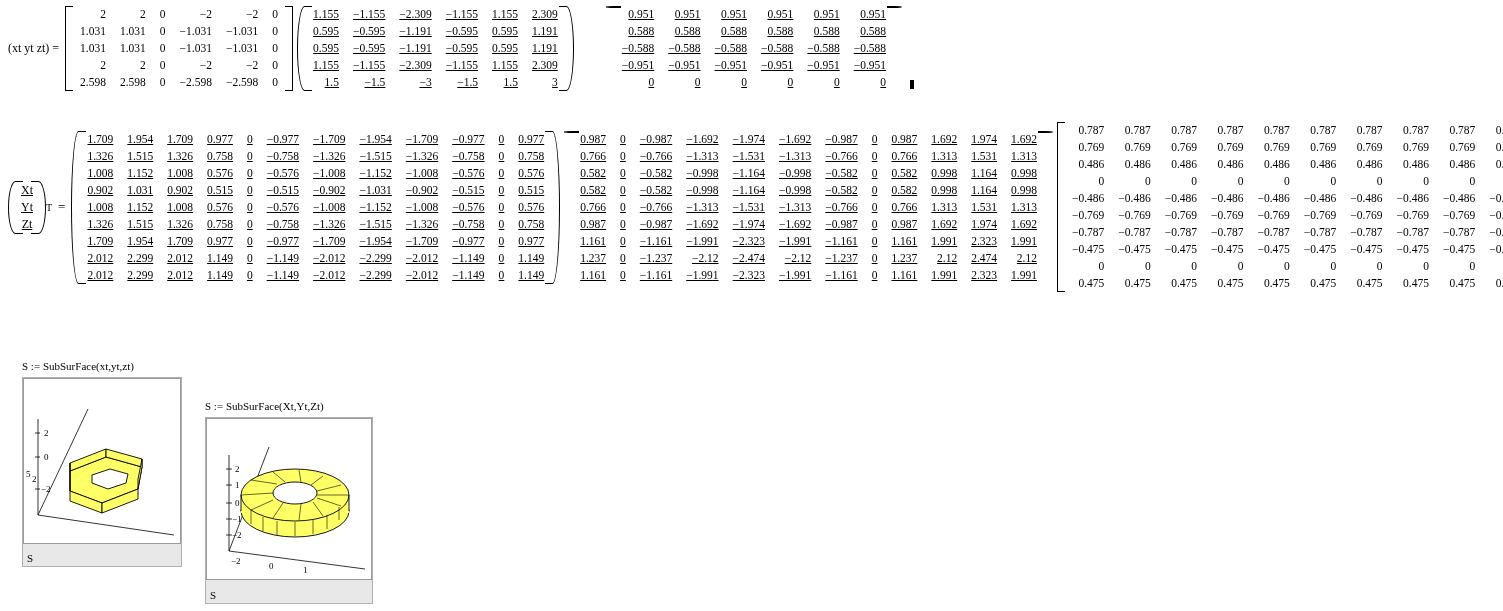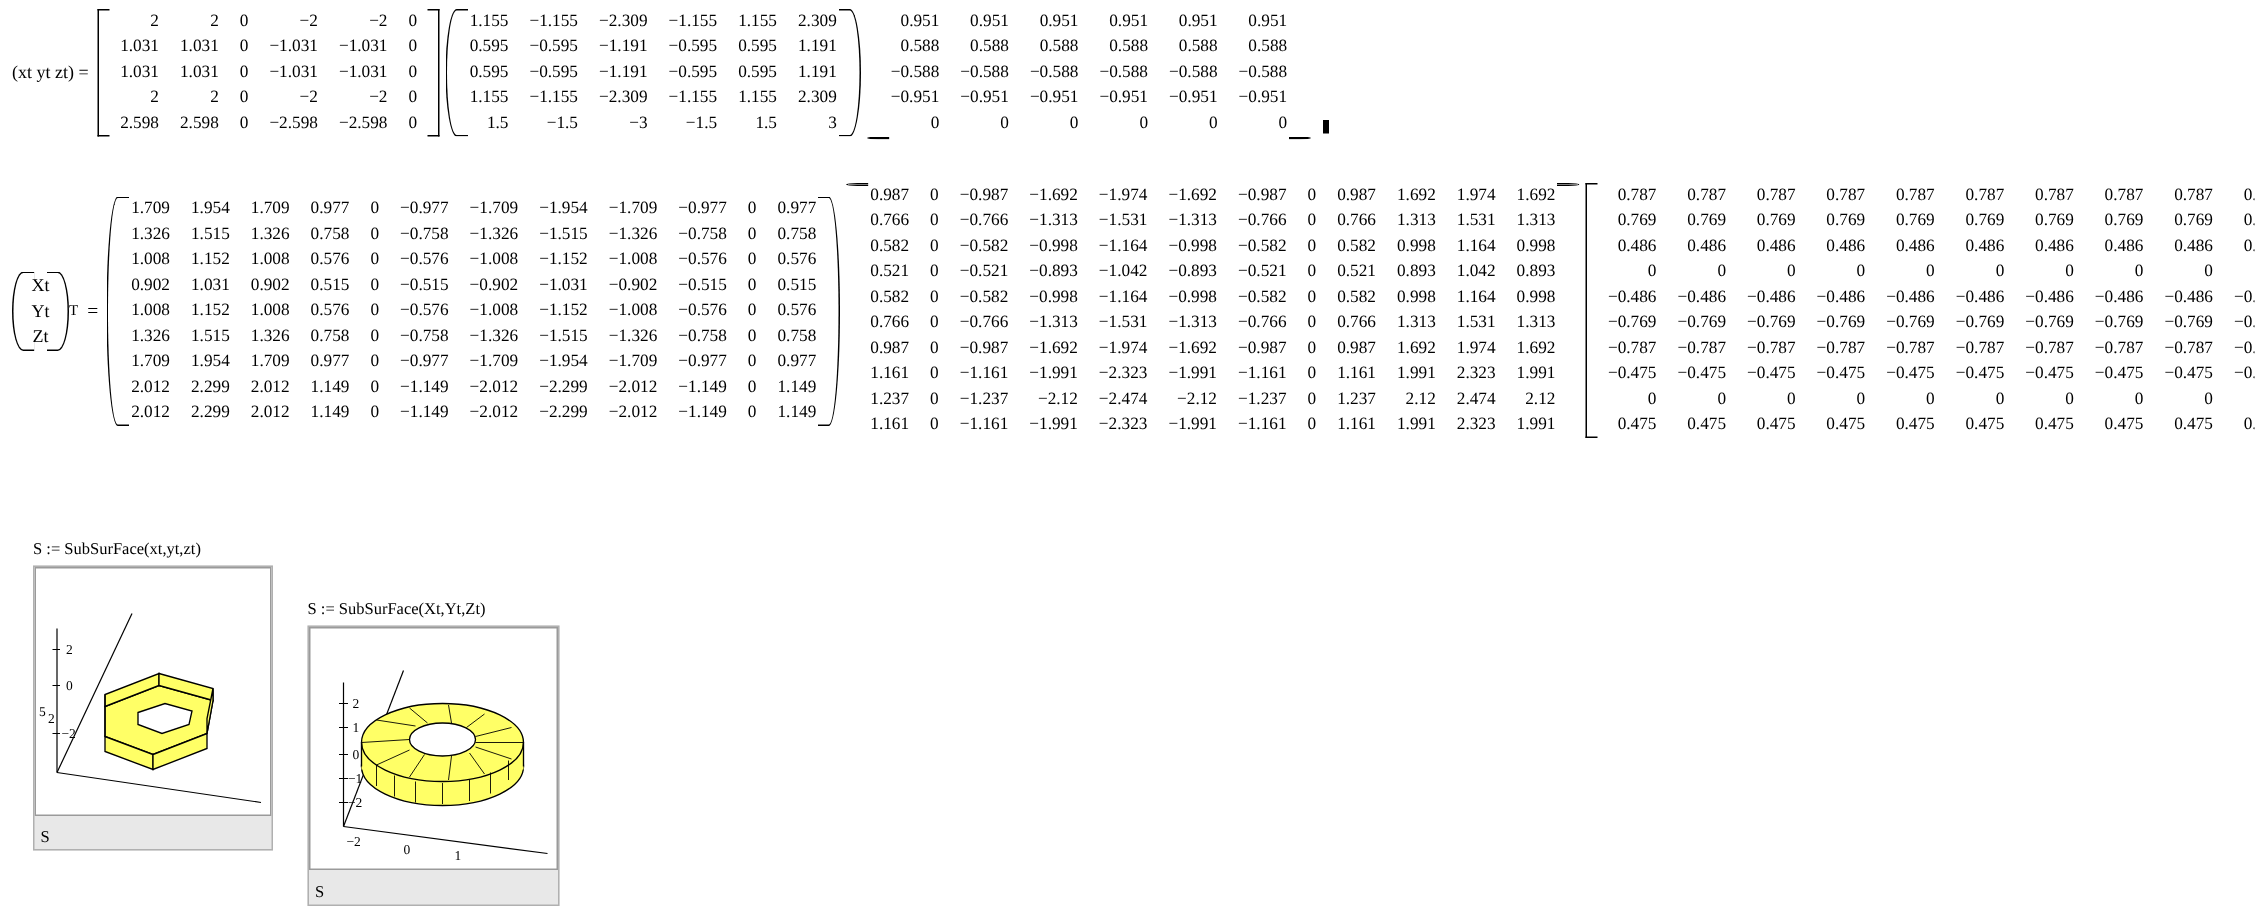--- a/index.html
+++ b/index.html
@@ -19,21 +19,21 @@
     display:flex;align-items:stretch;
   }
   .bracket .bl, .bracket .br{
     width:7px;
     border-top:1px solid #000;
     border-bottom:1px solid #000;
   }
   .bracket .bl{border-left:1px solid #000;}
   .bracket .br{border-right:1px solid #000;}
 
-  .paren{display:flex;align-items:stretch;}
+  .paren{display:flex;align-items:stretch;text-decoration:underline;}
   .paren .pl,.paren .pr{
     width:9px;
     position:relative;
   }
   .paren .pl:before,.paren .pr:before{
     content:"";position:absolute;top:0;bottom:0;width:14px;
     border:1px solid #000;border-radius:50%;
   }
   .paren .pl:before{left:0;border-right:none;border-top-right-radius:0;border-bottom-right-radius:0;}
   .paren .pr:before{right:0;border-left:none;border-top-left-radius:0;border-bottom-left-radius:0;}
@@ -156,21 +156,21 @@
             <td>−1.5</td>
             <td>−3</td>
             <td>−1.5</td>
             <td>1.5</td>
             <td>3</td>
           </tr>
         </tbody>
       </table>
       <span class="pr"></span>
     </span>
-    <span class="paren" style="display: inline-flex; align-items: flex-end; margin-right: 4px;">
+    <span class="paren" style="display: inline-flex; align-items: flex-start; margin-right: 4px; margin-left: 28px;">
       <span class="pl"></span>
       <table class="mat">
         <tbody>
           <tr>
             <td>0.951</td>
             <td>0.951</td>
             <td>0.951</td>
             <td>0.951</td>
             <td>0.951</td>
             <td>0.951</td>
@@ -411,34 +411,20 @@
             <td>−1.164</td>
             <td>−0.998</td>
             <td>−0.582</td>
             <td>0</td>
             <td>0.582</td>
             <td>0.998</td>
             <td>1.164</td>
             <td>0.998</td>
           </tr>
           <tr>
-            <td>0.521</td>
-            <td>0</td>
-            <td>−0.521</td>
-            <td>−0.893</td>
-            <td>−1.042</td>
-            <td>−0.893</td>
-            <td>−0.521</td>
-            <td>0</td>
-            <td>0.521</td>
-            <td>0.893</td>
-            <td>1.042</td>
-            <td>0.893</td>
-          </tr>
-          <tr>
             <td>0.582</td>
             <td>0</td>
             <td>−0.582</td>
             <td>−0.998</td>
             <td>−1.164</td>
             <td>−0.998</td>
             <td>−0.582</td>
             <td>0</td>
             <td>0.582</td>
             <td>0.998</td>

